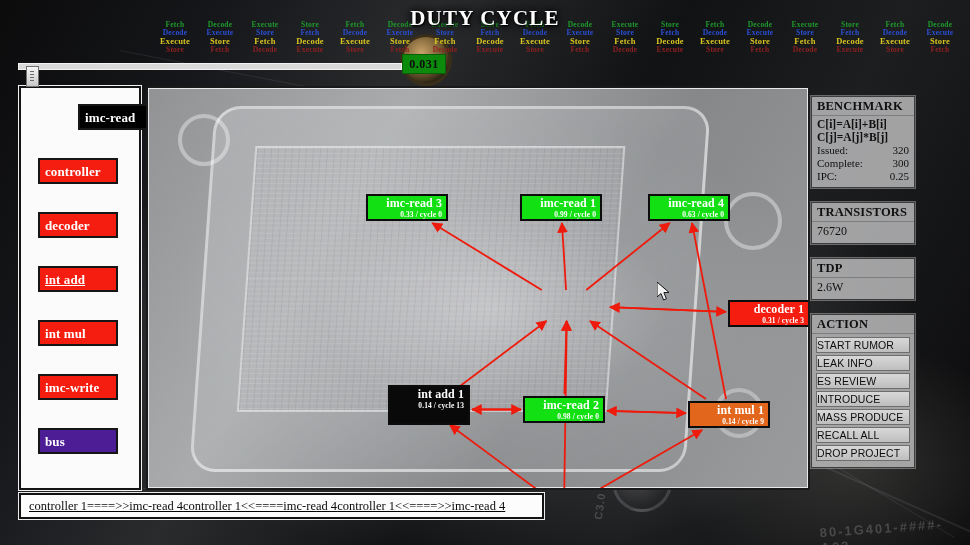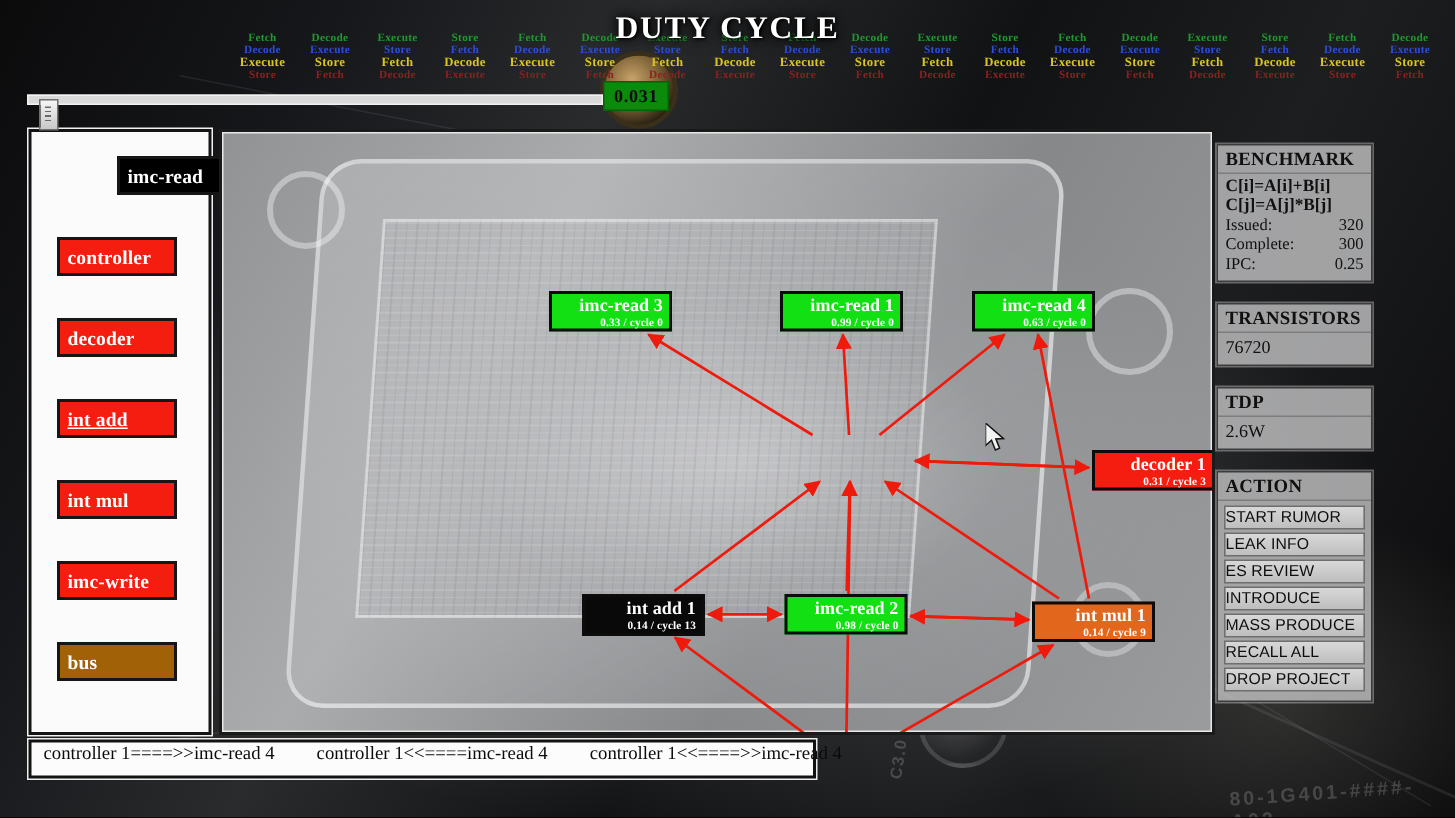--- a/index.html
+++ b/index.html
@@ -264,24 +264,25 @@
 
   
   #status-bar {
     position: absolute;
     left: 19px; top: 493px;
     width: 525px; height: 26px;
     background: #fcfcfc;
     border: 2px solid #121212;
     box-shadow: 0 0 0 1px #ececec;
     display: flex;
-    gap: 28px;
+    align-items: center;
     padding-left: 8px;
     box-sizing: border-box;
     z-index: 5;
+    text-decoration: underline;
   }
   .status-item {
     font-family: "Liberation Serif", serif;
     font-size: 12.5px;
     color: #0b0b0b;
     white-space: nowrap;
   }
   .bg-text {
     position: absolute;
     color: rgba(215,215,215,0.22);
@@ -430,21 +431,21 @@
     <div id="duty-value">0.031</div>
   </div>
 
   <div id="sidebar">
       <div class="unit-btn sel" style="top: 16px; background: rgb(0, 0, 0);"><span>imc-read</span></div>
       <div class="unit-btn red" style="top: 70px; background: rgb(245, 29, 16);"><span>controller</span></div>
       <div class="unit-btn red" style="top: 124px; background: rgb(245, 29, 16);"><span>decoder</span></div>
       <div class="unit-btn red" style="top: 178px; background: rgb(245, 29, 16); text-decoration: underline;"><span>int add</span></div>
       <div class="unit-btn red" style="top: 232px; background: rgb(245, 29, 16);"><span>int mul</span></div>
       <div class="unit-btn red" style="top: 286px; background: rgb(245, 29, 16);"><span>imc-write</span></div>
-      <div class="unit-btn red" style="top: 340px; background: #a16207;"><span>bus</span></div>
+      <div class="unit-btn red" style="top: 340px; background: #4c1d95;"><span>bus</span></div>
     </div>
 
   <div id="canvas">
     <div class="die" id="die-outer"></div>
     <div class="die" id="die-inner"></div>
     <div class="die" id="die-pad-a"></div>
     <div class="die" id="die-pad-b"></div>
     <div class="die" id="die-pad-c"></div>
 
     <svg id="edges" viewBox="0 0 660 400">
@@ -483,21 +484,21 @@
         <span class="nstat">0.99 / cycle 0</span>
       </div>
       <div class="node" style="left: 500px; top: 106px; width: 82px; height: 27px; background: rgb(19, 224, 19);">
         <span class="nlabel">imc-read 4</span>
         <span class="nstat">0.63 / cycle 0</span>
       </div>
       <div class="node" style="left: 580px; top: 212px; width: 82px; height: 27px; background: rgb(245, 29, 16);">
         <span class="nlabel">decoder 1</span>
         <span class="nstat">0.31 / cycle 3</span>
       </div>
-      <div class="node" style="left: 240px; top: 308px; width: 82px; height: 28px; background: rgb(9, 9, 9);">
+      <div class="node" style="left: 240px; top: 297px; width: 82px; height: 40px; background: rgb(9, 9, 9);">
         <span class="nlabel">int add 1</span>
         <span class="nstat">0.14 / cycle 13</span>
       </div>
       <div class="node" style="left: 375px; top: 308px; width: 82px; height: 27px; background: rgb(19, 224, 19);">
         <span class="nlabel">imc-read 2</span>
         <span class="nstat">0.98 / cycle 0</span>
       </div>
       <div class="node" style="left: 540px; top: 313px; width: 82px; height: 27px; background: rgb(226, 103, 28);">
         <span class="nlabel">int mul 1</span>
         <span class="nstat">0.14 / cycle 9</span>

